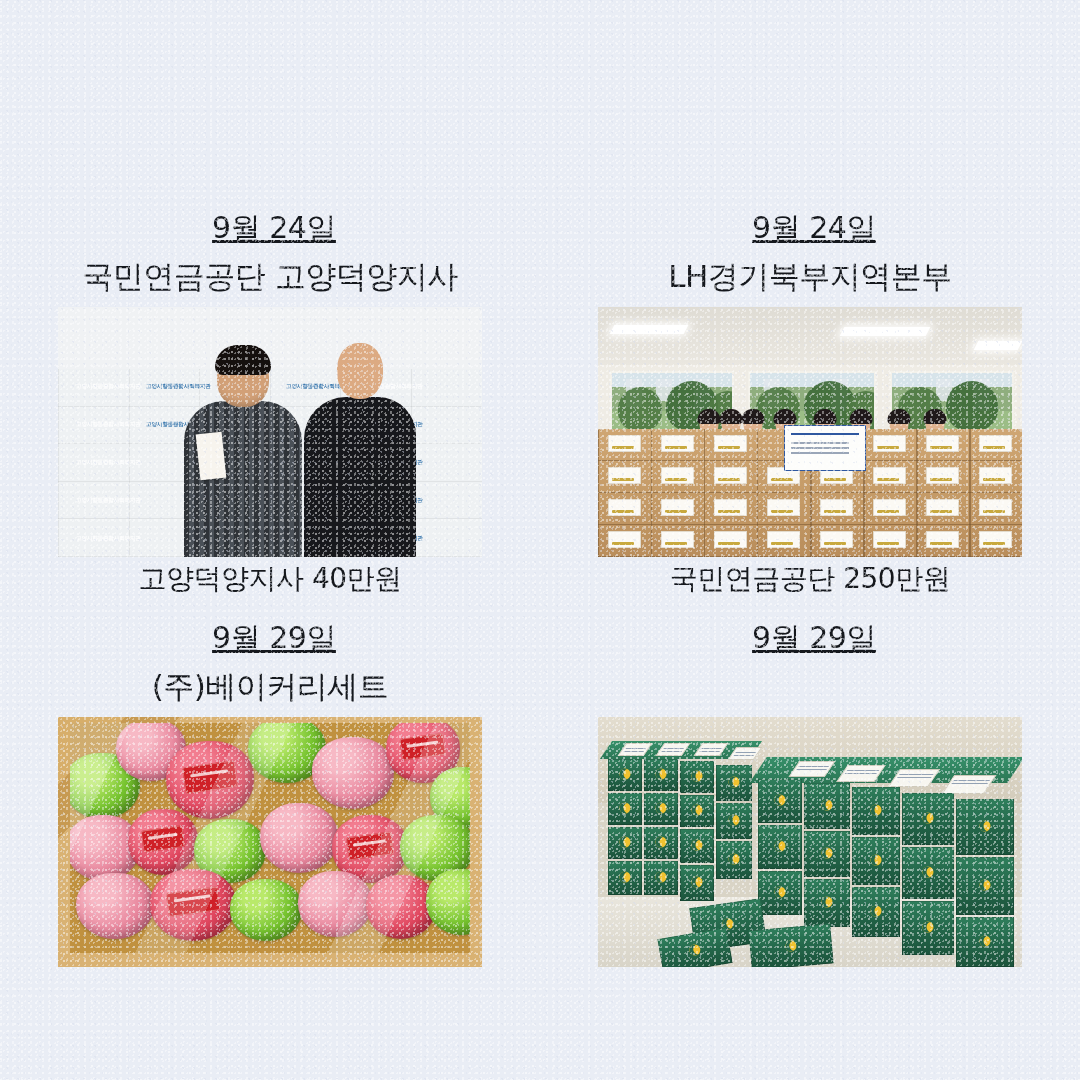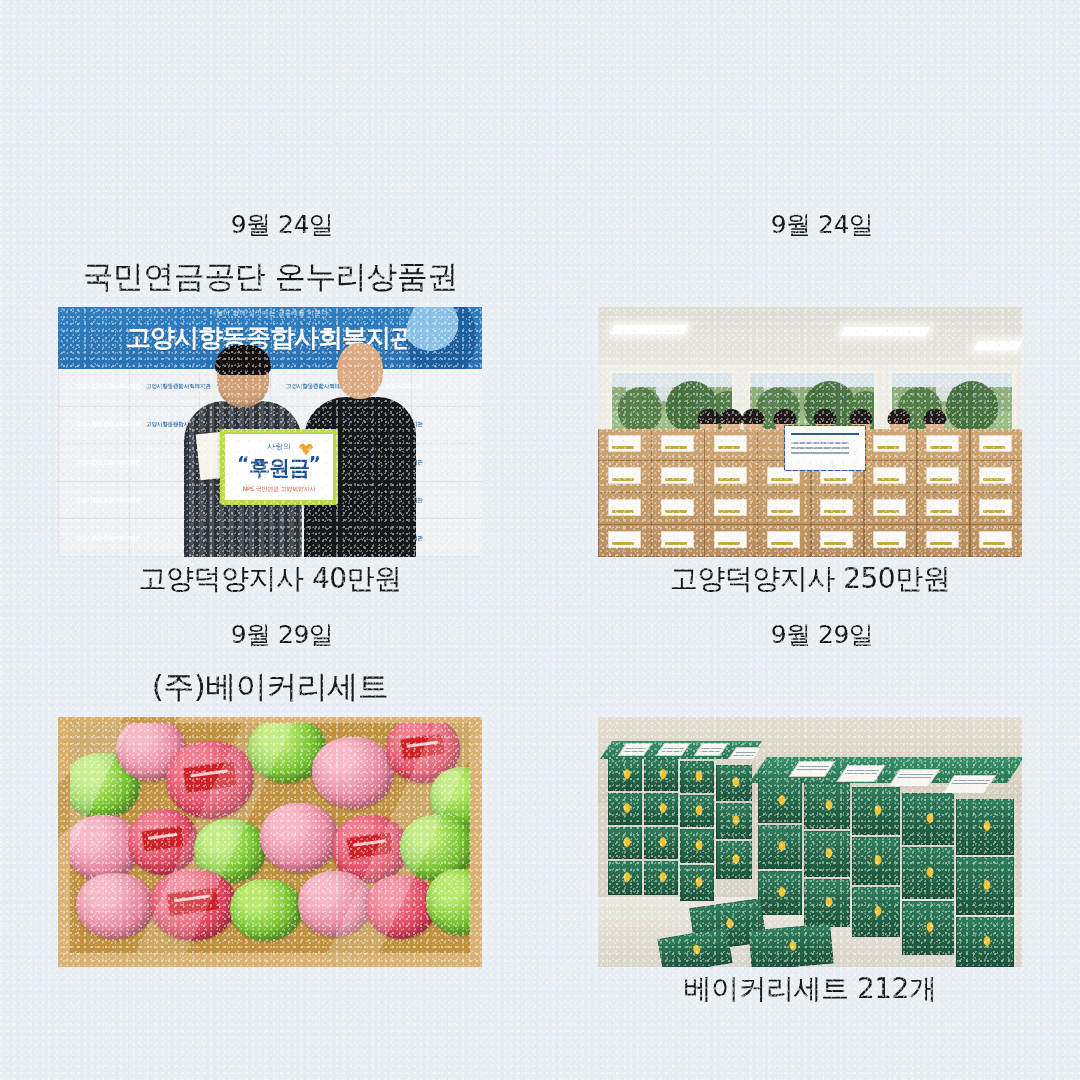--- a/index.html
+++ b/index.html
@@ -76,24 +76,25 @@
   .card-org,
   .card-caption {
     text-align: center;
     color: #15181d;
     letter-spacing: -.5px;
   }
 
   .card-date {
     position: absolute;
     top: 14px;
-    left: 12px;
+    left: 4px;
     width: 540px;
-    font-size: 25px;
+    font-size: 30px;
     line-height: 1.2;
+    text-decoration: underline;
   }
 
   .card-org {
     position: absolute;
     top: 62px;
     left: 0;
     width: 540px;
     font-size: 31px;
     line-height: 1.2;
   }
@@ -375,63 +376,52 @@
 </head>
 <body>
 
 <div id="poster">
 
 
   <div class="grid">
 
     <div class="card">
       <div class="card-date">9월 24일</div>
-      <div class="card-org">국민연금공단 온누리상품권</div>
+      <div class="card-org">국민연금공단 고양덕양지사</div>
 
       <div class="photo p1">
-        <div class="banner-top">
-          <div class="banner-tag">더불어 함께 살맛나는 공동체를 이룬다.</div>
-          <div class="banner-title">고양시향동종합사회복지관</div>
-        </div>
 
         <div class="backdrop">
           <span class="bd-logo w" style="left:18px;  top:14px;">고양시향동종합사회복지관</span>
           <span class="bd-logo" style="left:88px;  top:14px;">고양시향동종합사회복지관</span>
           <span class="bd-logo" style="left:228px; top:14px;">고양시향동종합사회복지관</span>
           <span class="bd-logo w" style="left:300px; top:14px;">고양시향동종합사회복지관</span>
           <span class="bd-logo w" style="left:18px;  top:52px;">고양시향동종합사회복지관</span>
           <span class="bd-logo" style="left:88px;  top:52px;">고양시향동종합사회복지관</span>
           <span class="bd-logo" style="left:300px; top:52px;">고양시향동종합사회복지관</span>
           <span class="bd-logo w" style="left:18px;  top:90px;">고양시향동종합사회복지관</span>
           <span class="bd-logo" style="left:300px; top:90px;">고양시향동종합사회복지관</span>
           <span class="bd-logo w" style="left:18px;  top:128px;">고양시향동종합사회복지관</span>
           <span class="bd-logo" style="left:300px; top:128px;">고양시향동종합사회복지관</span>
           <span class="bd-logo w" style="left:18px;  top:166px;">고양시향동종합사회복지관</span>
           <span class="bd-logo" style="left:300px; top:166px;">고양시향동종합사회복지관</span>
 
           <div class="person man"></div>
           <div class="person woman"></div>
           <div class="envelope"></div>
 
-          <div class="placard">
-            <div class="ph-small">사랑의</div>
-            <span class="ph-quote l">“</span>
-            <span class="ph-quote r">”</span>
-            <div class="ph-big">후원금</div>
-            <div class="ph-heart"></div>
-            <div class="ph-logo">NPS 국민연금 고양덕양지사</div>
-          </div>
         </div>
       </div>
 
       <div class="card-caption">고양덕양지사 40만원</div>
     </div>
 
     <div class="card">
       <div class="card-date">9월 24일</div>
+      <div class="card-org">LH경기북부지역본부</div>
 
       <div class="photo p2">
         <div class="ceiling"></div>
         <div class="lamp a"></div>
         <div class="lamp b"></div>
         <div class="lamp c"></div>
         <div class="wall"></div>
 
         <div class="window w1">
           <i class="bldg b1"></i>
@@ -496,21 +486,21 @@
           <i class="lbl" style="left:169px; top:102px;"></i>
           <i class="lbl" style="left:222px; top:102px;"></i>
           <i class="lbl" style="left:275px; top:102px;"></i>
           <i class="lbl" style="left:328px; top:102px;"></i>
           <i class="lbl" style="left:381px; top:102px;"></i>
         </div>
 
         <div class="sign"></div>
       </div>
 
-      <div class="card-caption">고양덕양지사 250만원</div>
+      <div class="card-caption">국민연금공단 250만원</div>
     </div>
 
     <div class="card">
       <div class="card-date">9월 29일</div>
       <div class="card-org">(주)베이커리세트</div>
 
       <div class="photo p3">
         <div class="cardboard"></div>
         <div class="inner">
           <i class="apple green" style="left:-6px;  top:30px;  width:76px; height:66px;"></i>
@@ -663,17 +653,16 @@
             <i class="moon"></i>
           </div>
         <div class="stack" style="left:152px; top:210px; width:82px; height:40px; transform:rotate(-5deg);">
             <i class="moon"></i>
           </div>
         <div class="stack" style="left:62px;  top:216px; width:70px; height:36px; transform:rotate(-10deg);">
             <i class="moon"></i>
           </div>
       </div>
 
-      <div class="card-caption">베이커리세트 212개</div>
     </div>
 
   </div>
 </div>
 
 </body></html>

